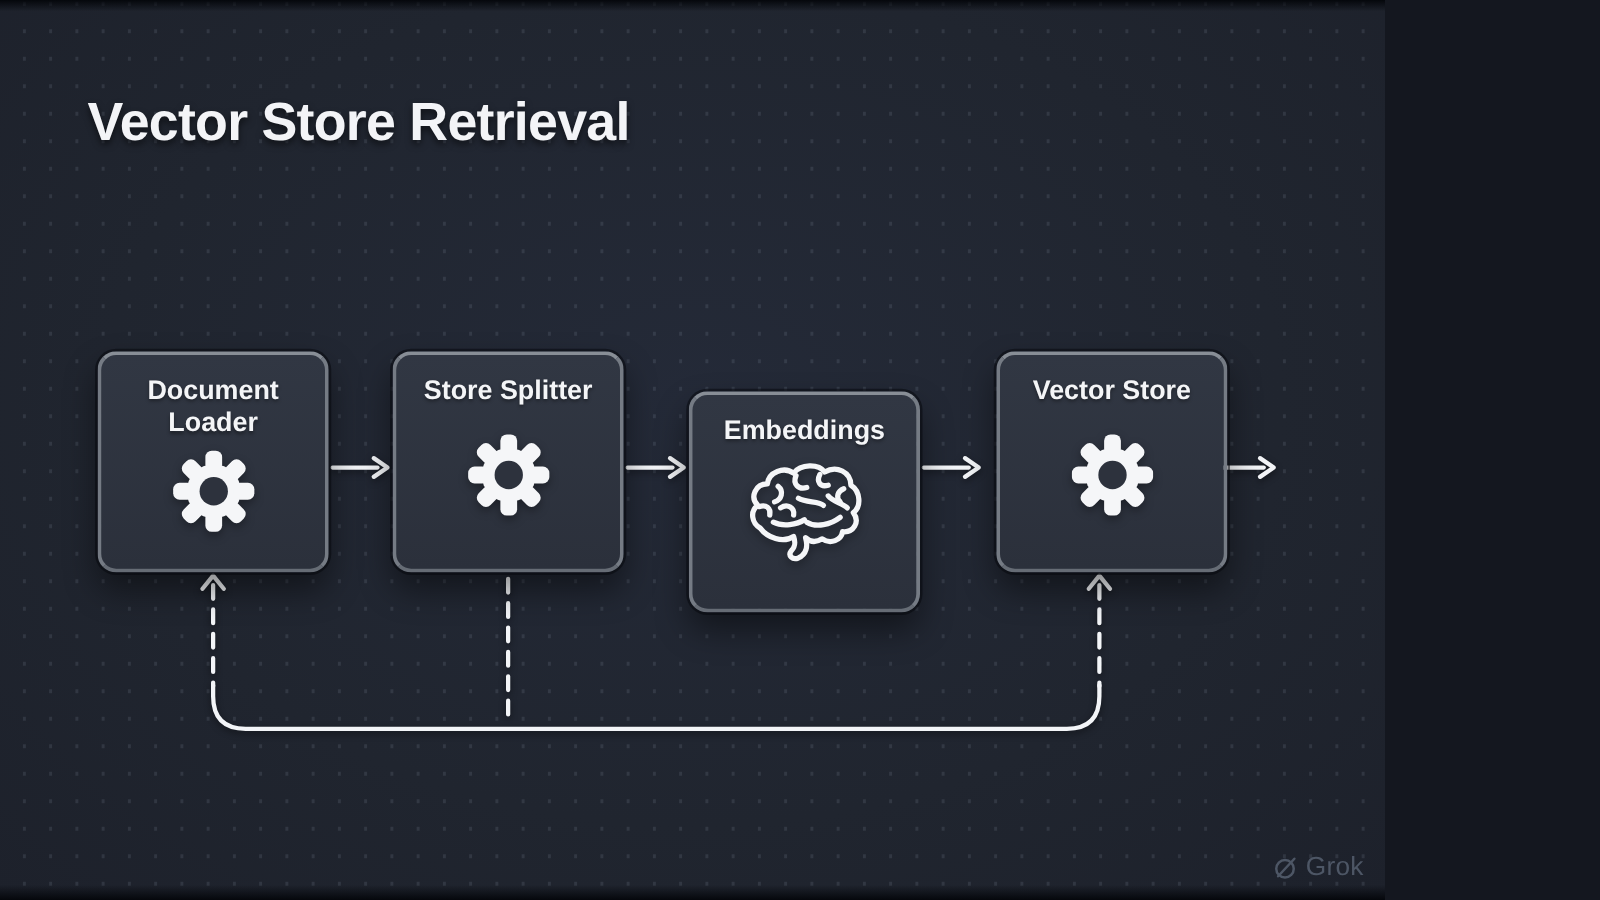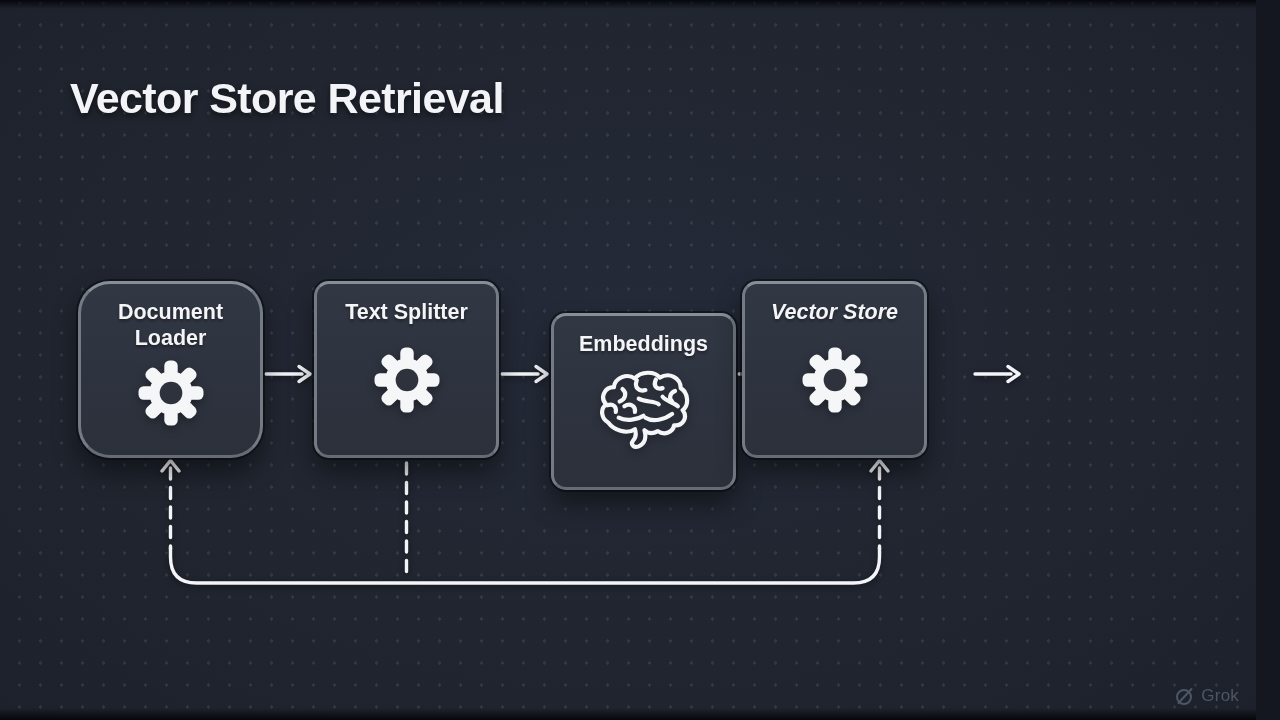--- a/index.html
+++ b/index.html
@@ -3,21 +3,21 @@
 <meta charset="utf-8">
 <style>
   html, body {
     margin: 0;
     padding: 0;
     background: #14171f;
     font-family: "Liberation Sans", sans-serif;
   }
   .stage {
     position: relative;
-    width: 1256px;
+    width: 1108px;
     height: 720px;
     overflow: hidden;
     background: radial-gradient(ellipse at 50% 45%, #242a38 0%, #20252f 60%, #1d212b 100%);
   }
   
   .stage::before {
     content: "";
     position: absolute;
     inset: 0;
     background-image: radial-gradient(rgba(170, 184, 204, 0.13) 1.5px, rgba(0,0,0,0) 1.6px);
@@ -58,24 +58,24 @@
     border-bottom-color: #666c75;
     border-radius: 15px;
     background: linear-gradient(180deg, #313743 0%, #2b303b 100%);
     box-shadow: 0 0 0 2px rgba(8, 10, 15, 0.55), 0 14px 26px rgba(0, 0, 0, 0.45);
     display: flex;
     flex-direction: column;
     align-items: center;
     padding: 15px 12px 20px;
     z-index: 2;
   }
-  .node-1 { left: 78px; border-radius: 32px; }
+  .node-1 { left: 78px; }
   .node-2 { left: 314px; }
   .node-3 { left: 551px; margin-top: 32px; }
-  .node-4 { left: 742px; font-style: italic; }
+  .node-4 { left: 797px; }
   .node-5 { left: 1023px; }
   .node-label {
     font-size: 21.5px;
     font-weight: 600;
     color: #f4f5f7;
     text-align: center;
     line-height: 1.22;
     max-width: 150px;
     text-shadow: 0 2px 3px rgba(0,0,0,0.4);
   }
@@ -113,21 +113,21 @@
     position: absolute;
     right: 17px;
     bottom: 14px;
     display: flex;
     align-items: center;
     gap: 7px;
     color: #4d5665;
     z-index: 3;
   }
   .watermark-text {
-    font-size: 17px;
+    font-size: 21px;
     font-weight: 500;
     letter-spacing: 0.2px;
   }
   .grok-logo { width: 19px; height: 19px; }
 </style>
 </head>
 <body>
 
 <div class="stage">
 
@@ -181,21 +181,21 @@
           <rect x="25.5" y="0.5" width="13" height="16" rx="5" transform="rotate(225 32 32)"></rect>
           <rect x="25.5" y="0.5" width="13" height="16" rx="5" transform="rotate(270 32 32)"></rect>
           <rect x="25.5" y="0.5" width="13" height="16" rx="5" transform="rotate(315 32 32)"></rect>
         </g>
         <circle cx="32" cy="32" r="11" fill="#2d323d"></circle>
       </svg>
     </div>
   </div>
 
   <div class="node node-2">
-    <div class="node-label">Text Splitter</div>
+    <div class="node-label">Store Splitter</div>
     <div class="node-icon-wrap">
       <svg class="gear-svg" viewBox="0 0 64 64">
         <g fill="#f5f6f8">
           <circle cx="32" cy="32" r="21"></circle>
           <rect x="25.5" y="0.5" width="13" height="16" rx="5"></rect>
           <rect x="25.5" y="0.5" width="13" height="16" rx="5" transform="rotate(45 32 32)"></rect>
           <rect x="25.5" y="0.5" width="13" height="16" rx="5" transform="rotate(90 32 32)"></rect>
           <rect x="25.5" y="0.5" width="13" height="16" rx="5" transform="rotate(135 32 32)"></rect>
           <rect x="25.5" y="0.5" width="13" height="16" rx="5" transform="rotate(180 32 32)"></rect>
           <rect x="25.5" y="0.5" width="13" height="16" rx="5" transform="rotate(225 32 32)"></rect>

